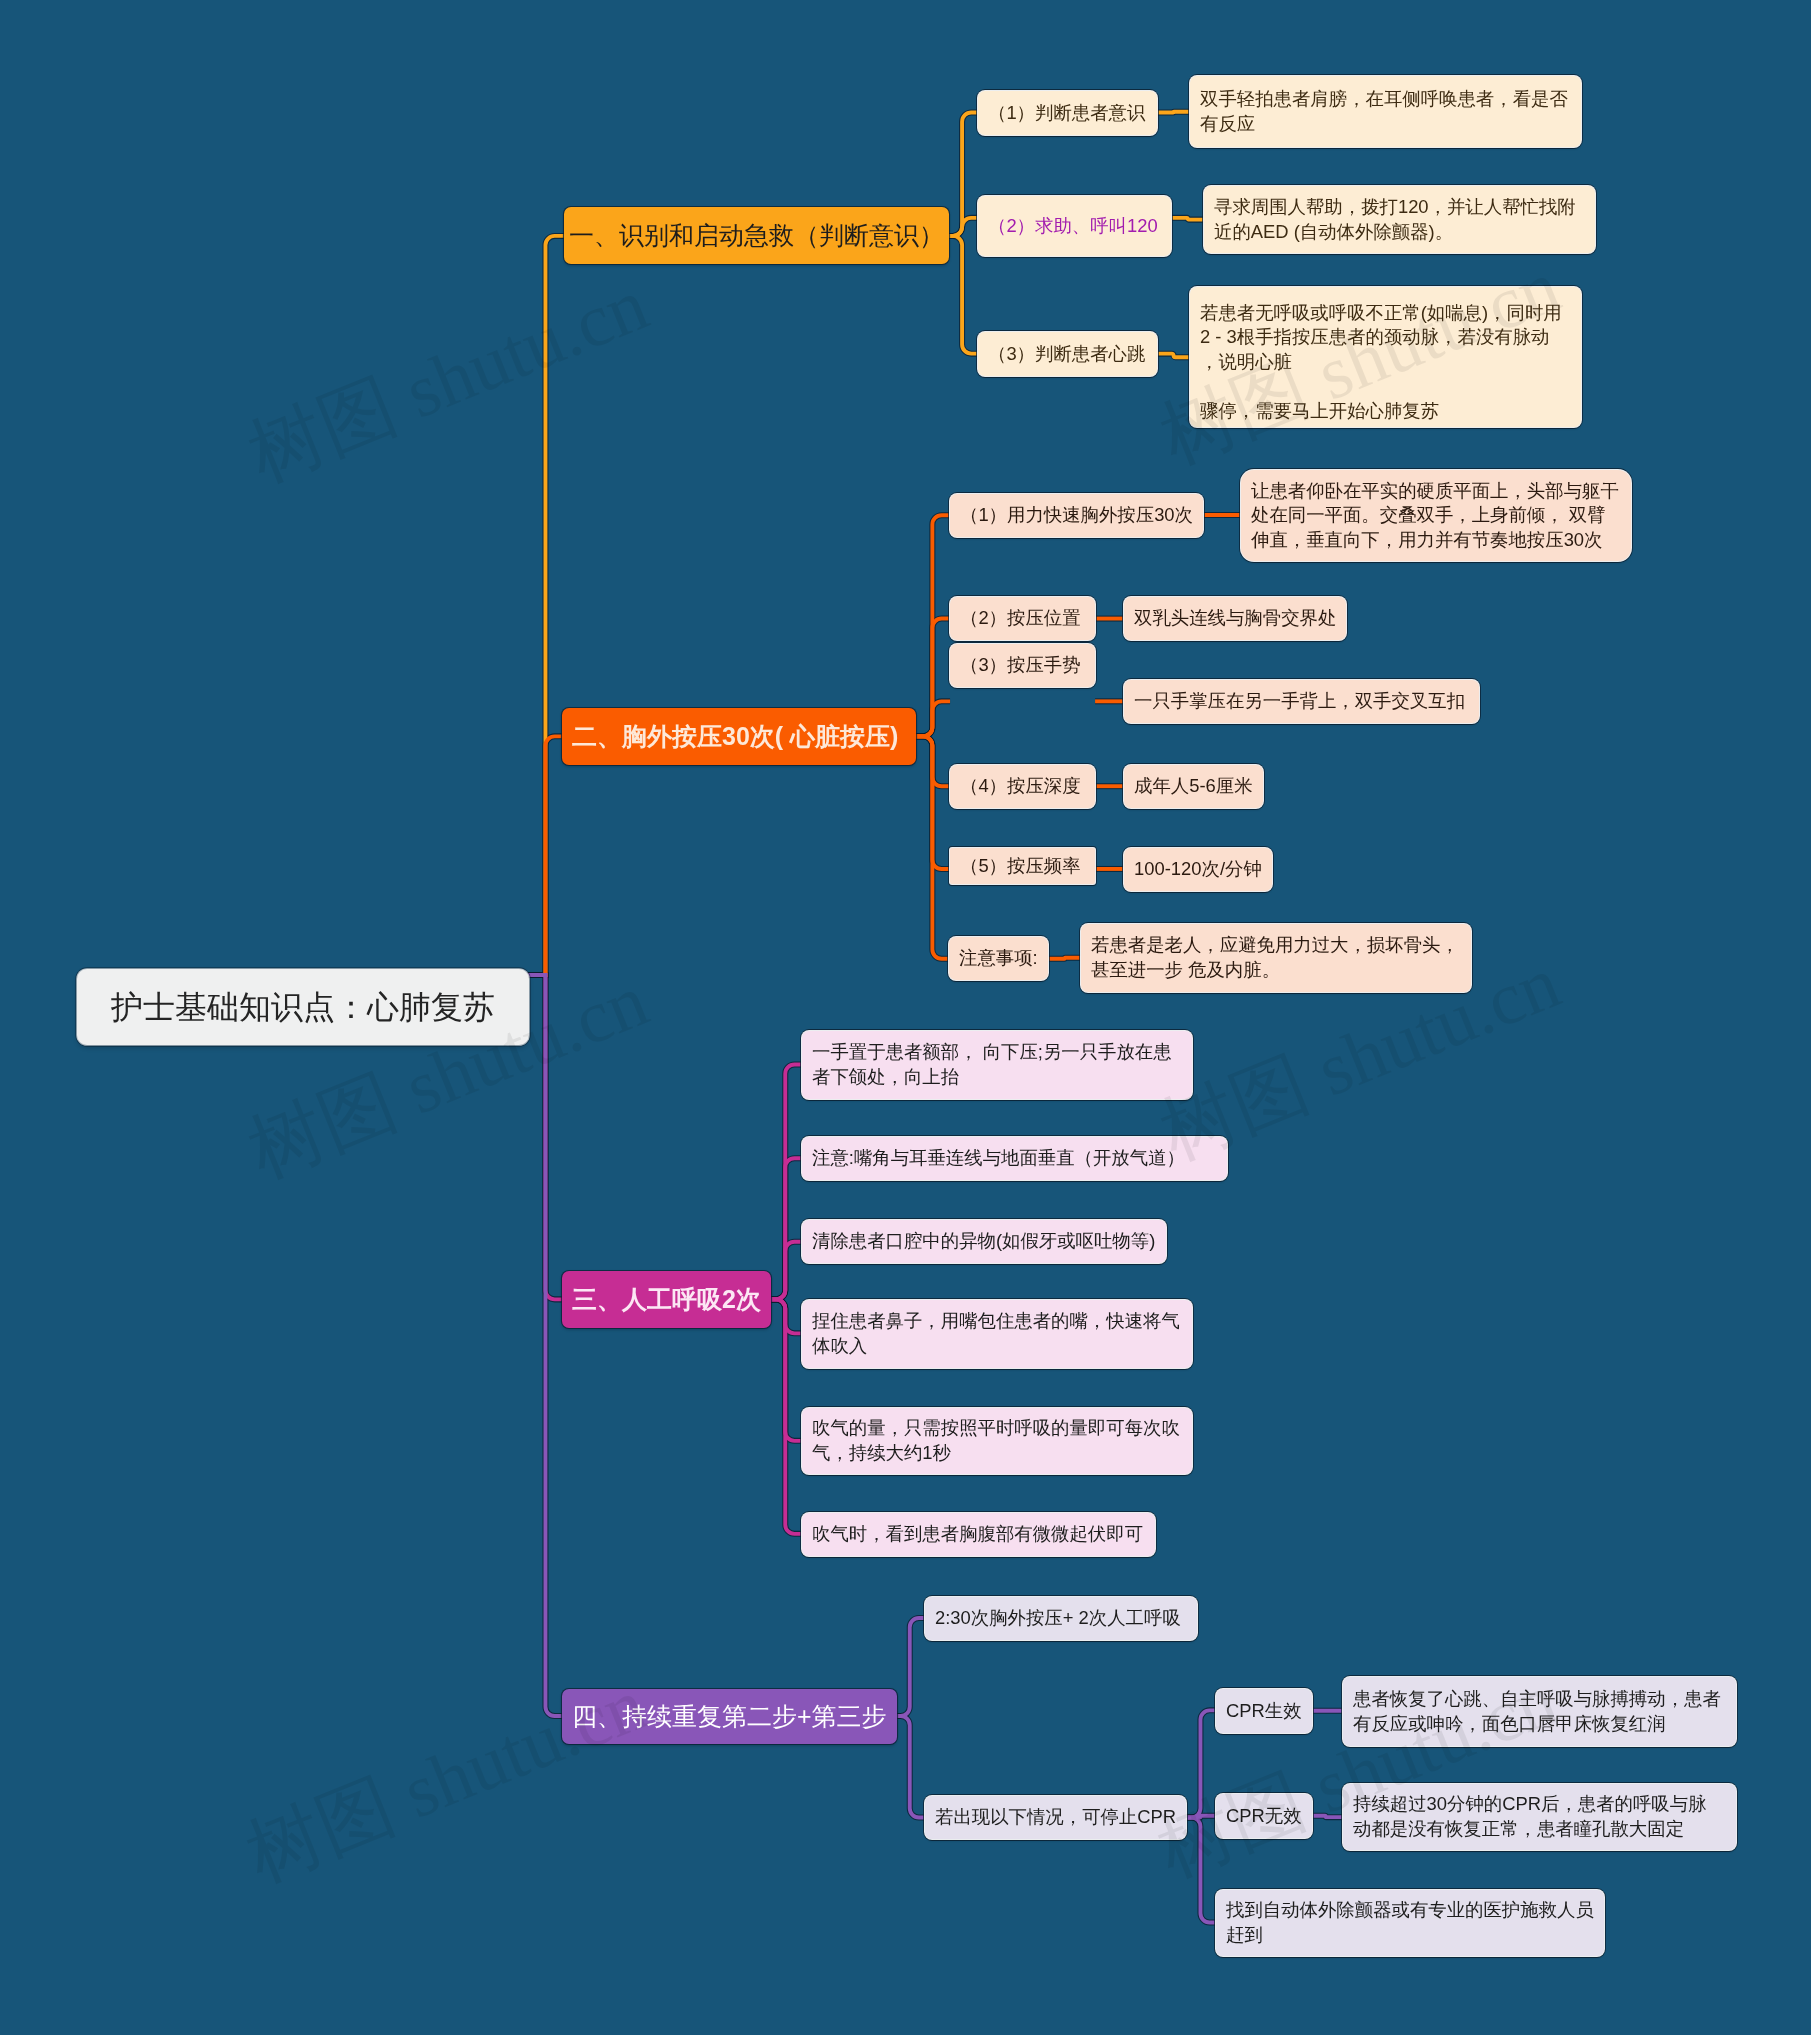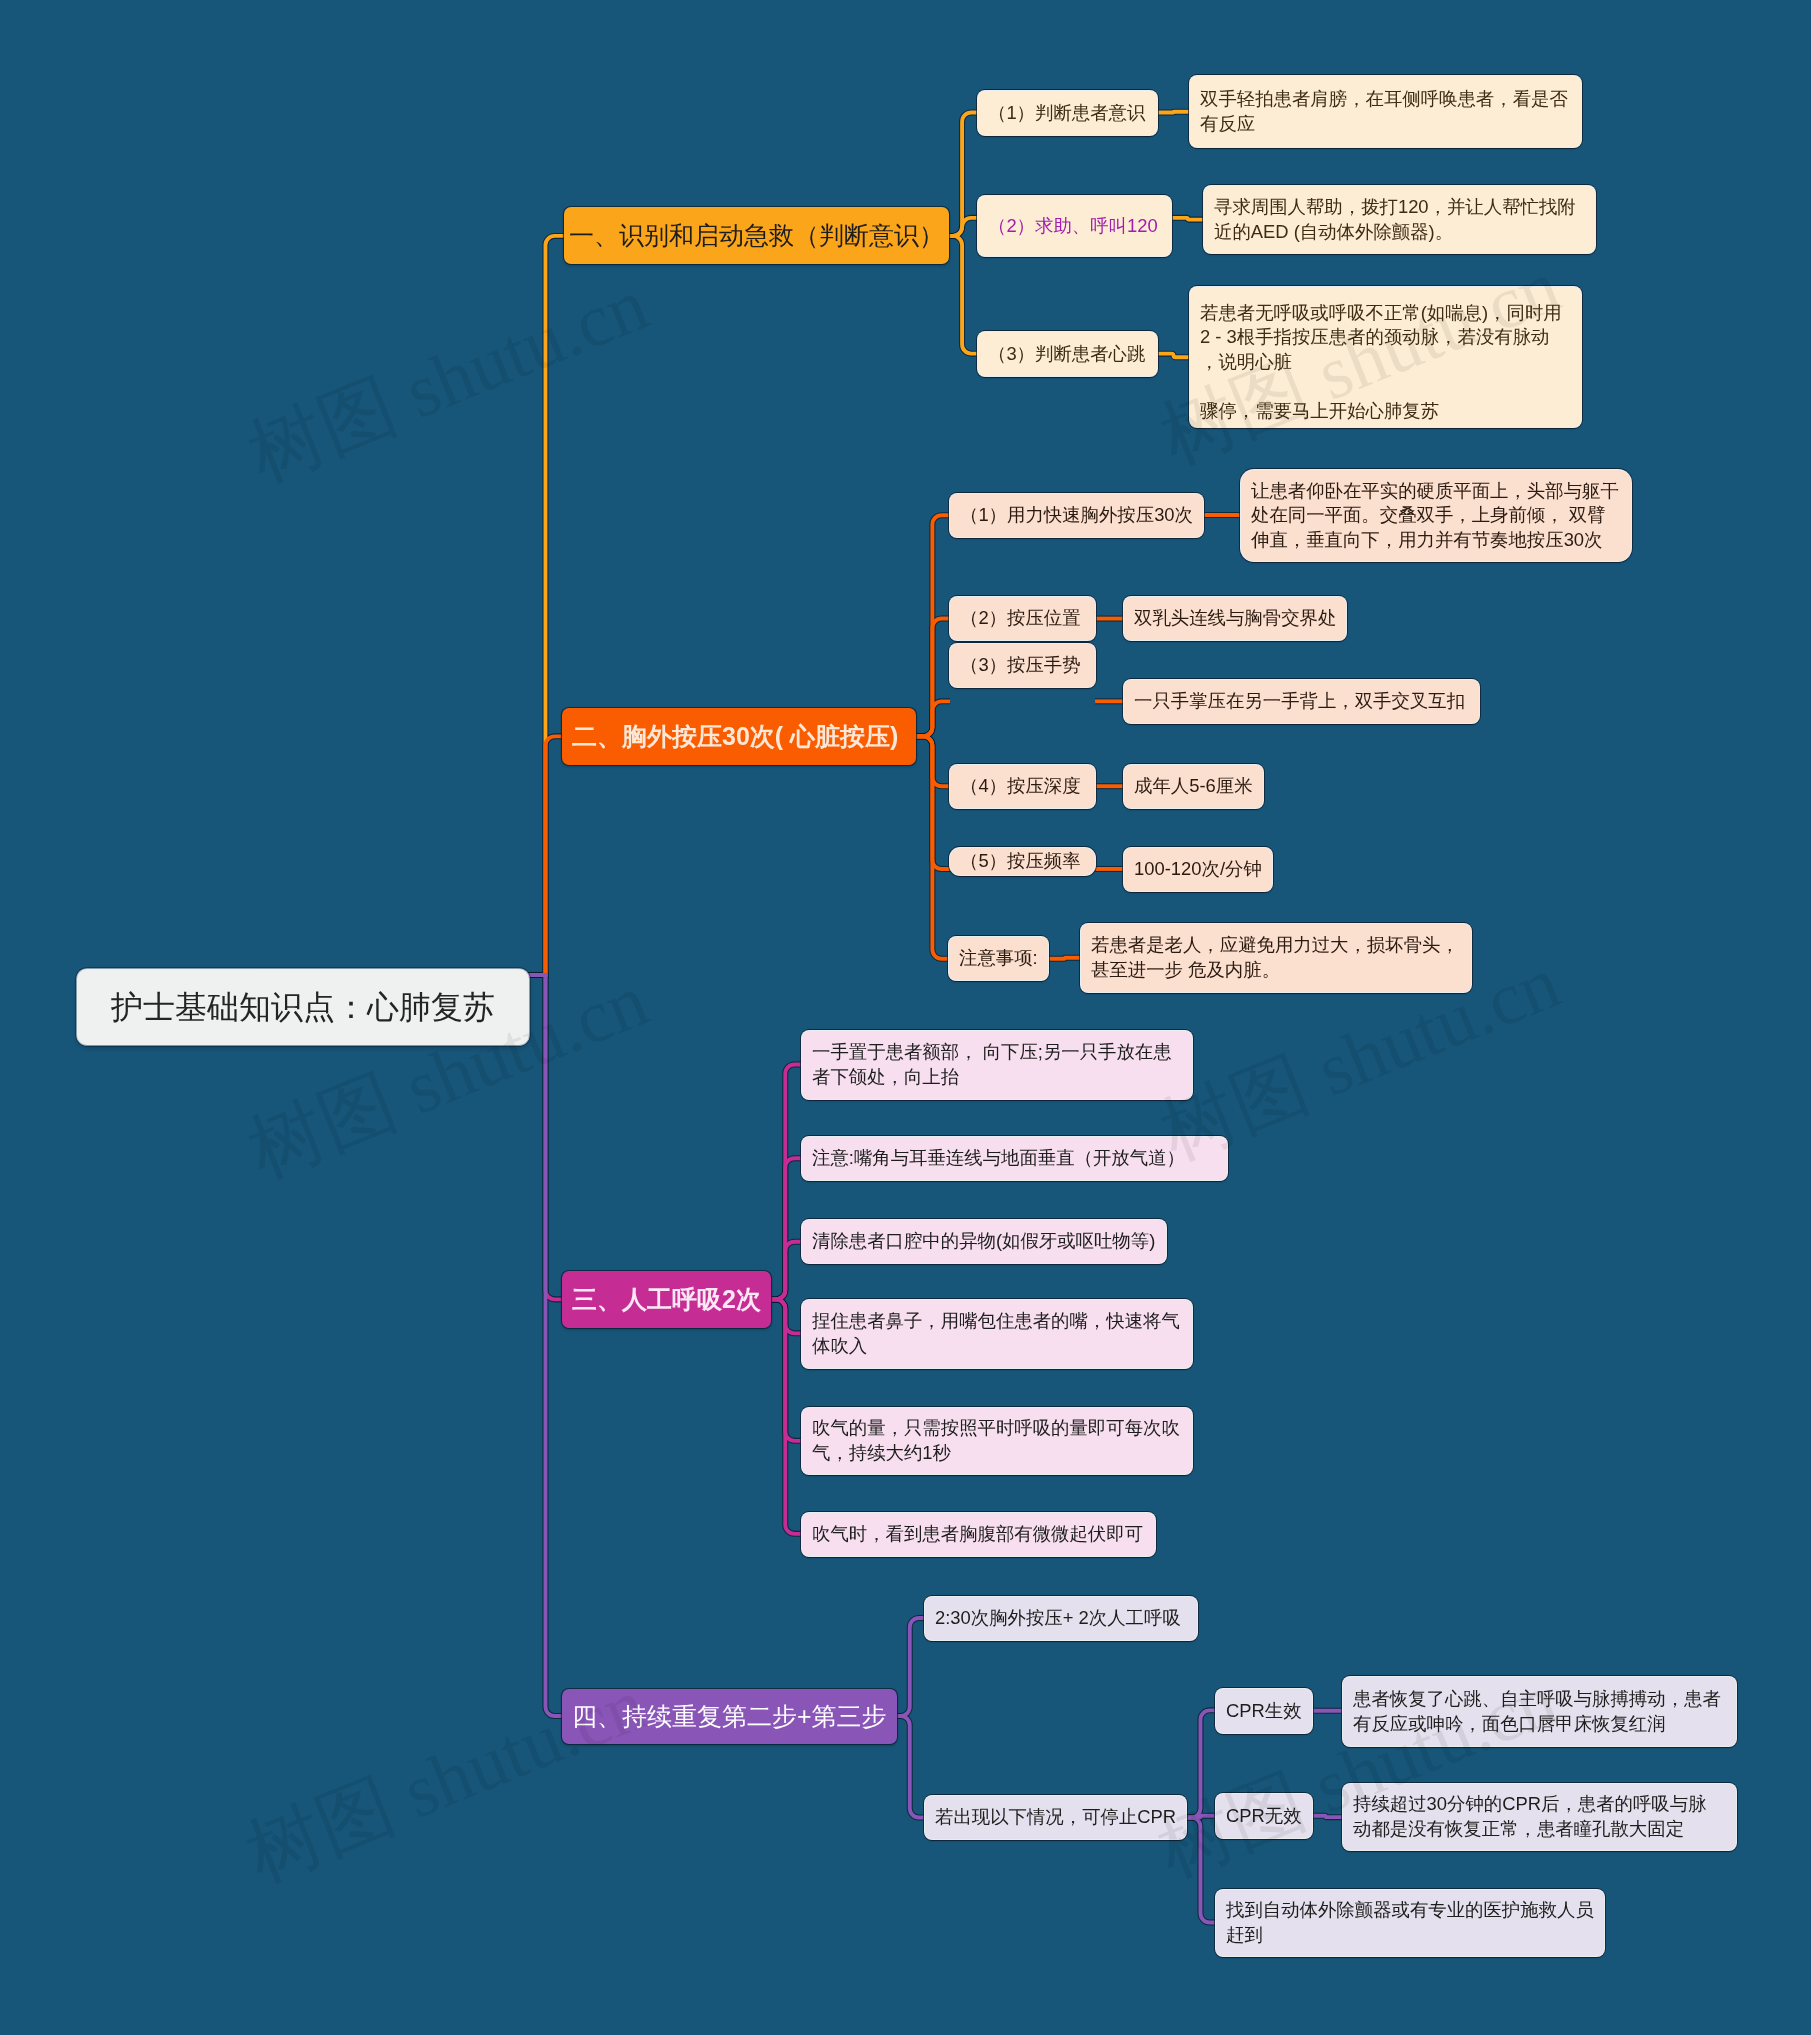--- a/index.html
+++ b/index.html
@@ -151,21 +151,21 @@
     </div>
   <div class="node lvl3" style="left: 1124px; top: 680px; min-width: 339px; height: 43px; background: rgb(251, 223, 207); color: rgb(43, 26, 16); font-size: 18.4px; border-radius: 7px; padding-left: 10px; padding-right: 14px;">
       <span class="txt">一只手掌压在另一手背上，双手交叉互扣</span>
     </div>
   <div class="node lvl2" style="left: 950px; top: 765px; min-width: 145px; height: 43px; background: rgb(251, 223, 207); color: rgb(43, 26, 16); font-size: 18.4px; border-radius: 7px; padding-left: 10px; padding-right: 10px; text-align: center;">
       <span class="txt">（4）按压深度</span>
     </div>
   <div class="node lvl3" style="left: 1124px; top: 765px; min-width: 129px; height: 43px; background: rgb(251, 223, 207); color: rgb(43, 26, 16); font-size: 18.4px; border-radius: 7px; padding-left: 10px; padding-right: 10px;">
       <span class="txt">成年人5-6厘米</span>
     </div>
-  <div class="node lvl2" style="left: 950px; top: 848px; min-width: 145px; height: 27px; background: rgb(251, 223, 207); color: rgb(43, 26, 16); font-size: 18.4px; border-radius: 10px; padding-left: 10px; padding-right: 10px;">
+  <div class="node lvl2" style="left: 950px; top: 848px; min-width: 145px; height: 36px; background: rgb(251, 223, 207); color: rgb(43, 26, 16); font-size: 18.4px; border-radius: 2px; padding-left: 10px; padding-right: 10px;">
       <span class="txt">（5）按压频率</span>
     </div>
   <div class="node lvl3" style="left: 1124px; top: 848px; min-width: 143px; height: 43px; background: rgb(251, 223, 207); color: rgb(43, 26, 16); font-size: 18.4px; border-radius: 7px; padding-left: 10px; padding-right: 10px;">
       <span class="txt">100-120次/分钟</span>
     </div>
   <div class="node lvl2" style="left: 949px; top: 937px; min-width: 98px; height: 43px; background: rgb(251, 223, 207); color: rgb(43, 26, 16); font-size: 18.4px; border-radius: 7px; padding-left: 10px; padding-right: 10px;">
       <span class="txt">注意事项:</span>
     </div>
   <div class="node lvl3" style="left: 1081px; top: 924px; min-width: 390px; height: 68px; background: rgb(251, 223, 207); color: rgb(43, 26, 16); font-size: 18.4px; border-radius: 7px; padding-left: 10px; padding-right: 10px;">
       <span class="txt">若患者是老人，应避免用力过大，损坏骨头，

